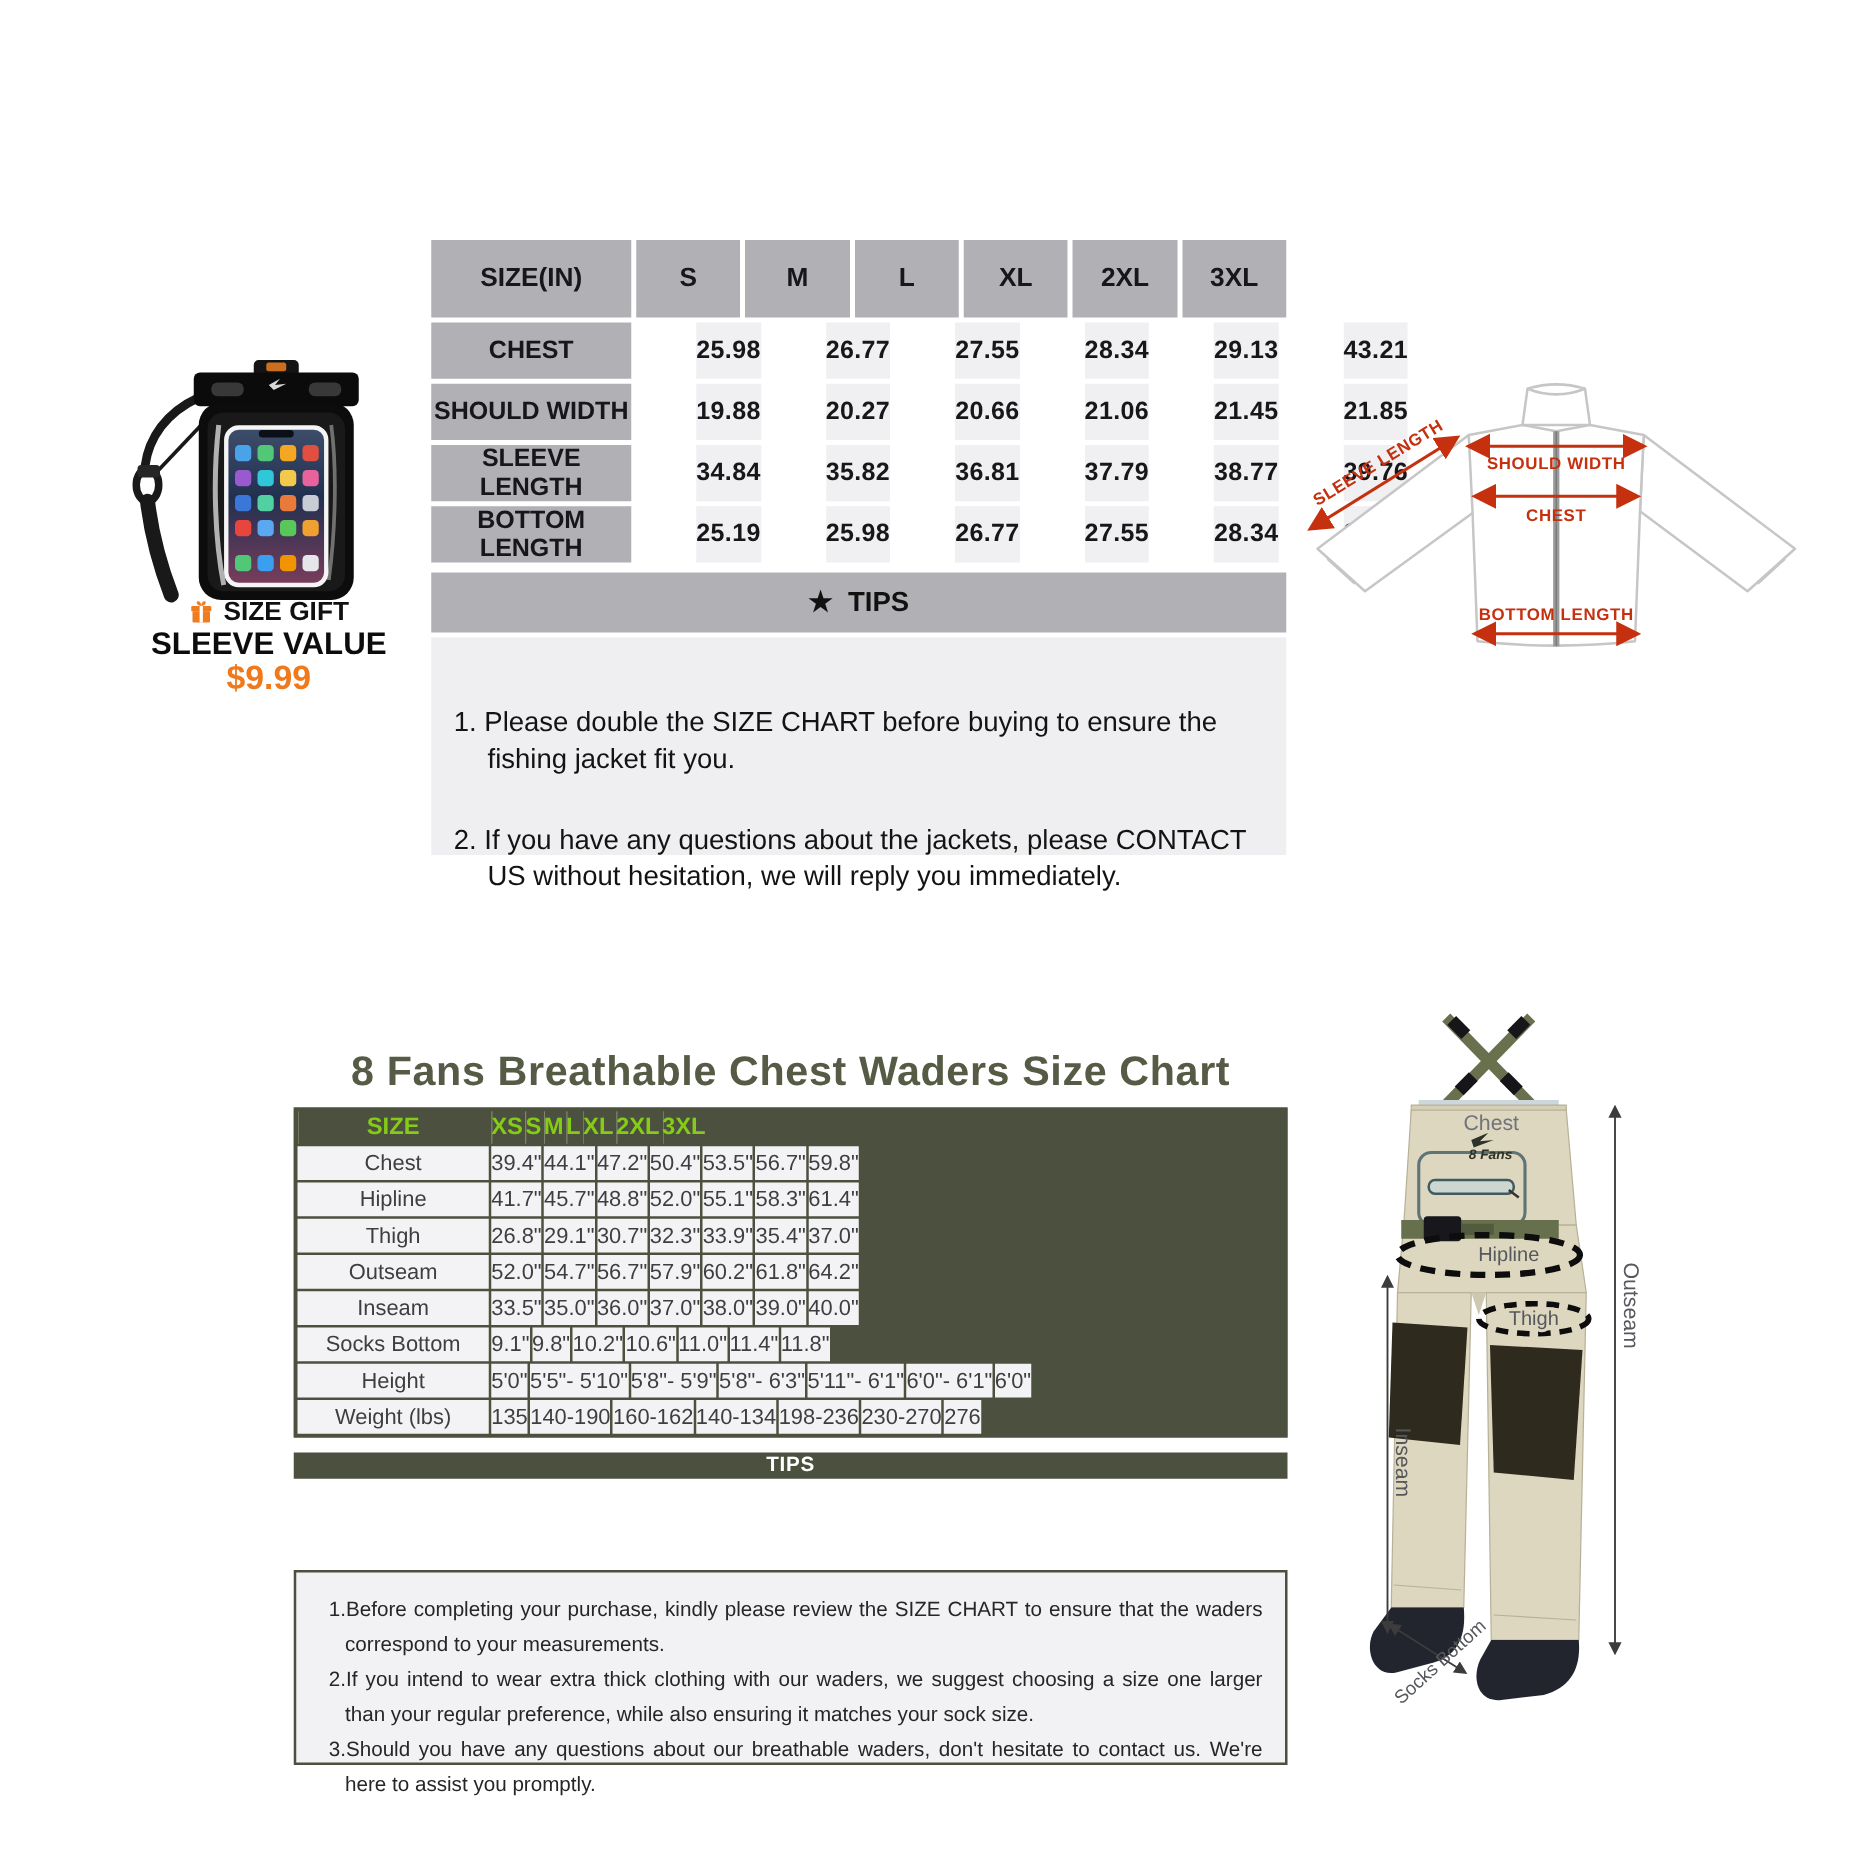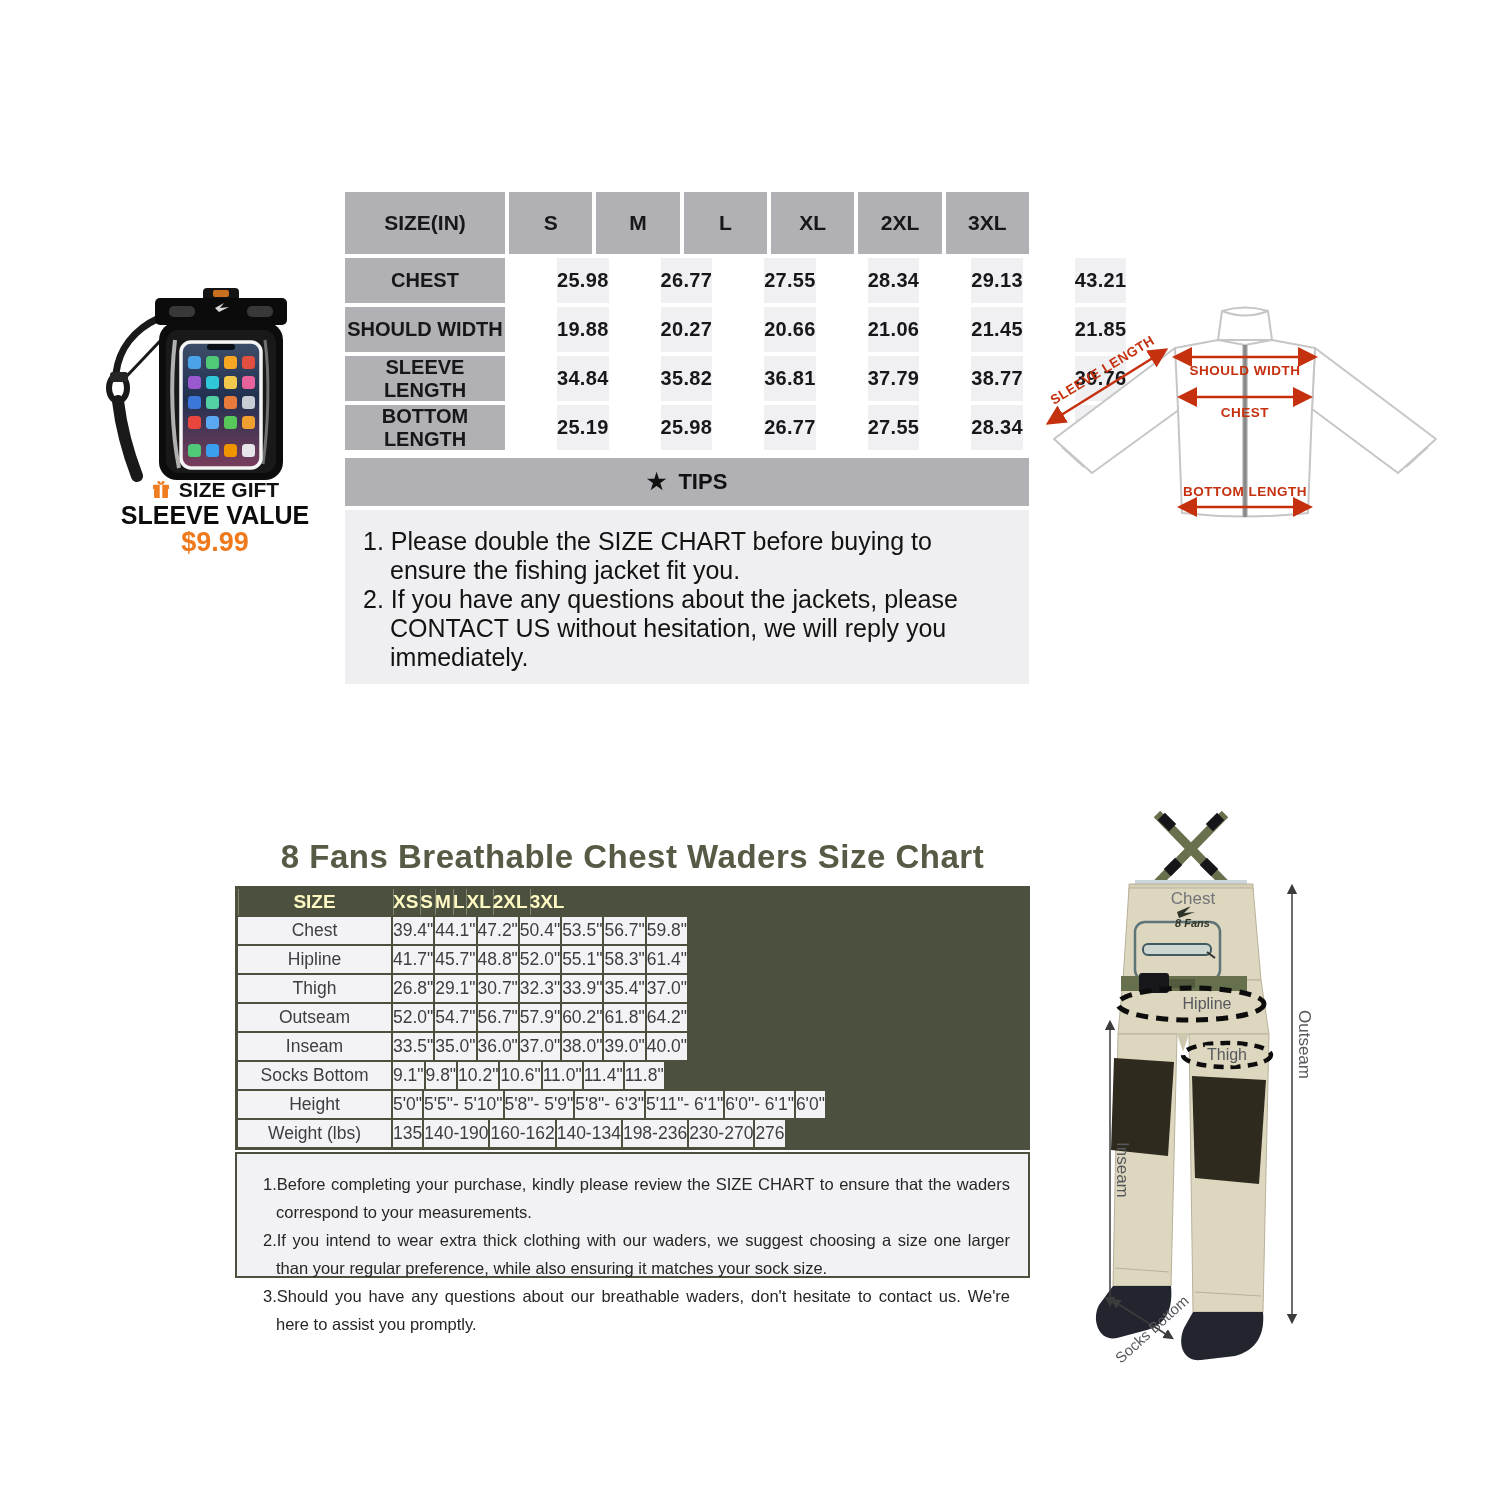--- a/index.html
+++ b/index.html
@@ -19,43 +19,43 @@
   .jt-label{flex:0 0 160px;background:#b1b1b5;font-size:20px;}
   .jt-header .jt-label{font-size:21px;}
   .jt-size{flex:1;background:#b1b1b5;font-size:21px;}
   .jt-val{flex:1;background:#f0f0f2;font-size:20px;letter-spacing:.3px;margin-left:48px;}
 
   .jtips-bar{left:345px;top:458px;width:684px;height:48px;background:#b1b1b5;
     display:flex;align-items:center;justify-content:center;gap:12px;
     font-weight:bold;font-size:22px;color:#111;}
   .jtips-box{left:345px;top:510px;width:684px;height:174px;background:#efeff1;
     box-sizing:border-box;padding:17px 20px 0 18px;}
-  .jtip{font-size:25px;line-height:29px;color:#131313;padding-left:27px;text-indent:-27px;}
+  .jtip{font-size:22px;line-height:29px;color:#131313;padding-left:27px;text-indent:-27px;margin-top:36px;}
 
   
   .gift-row{left:100px;top:478px;width:230px;display:flex;align-items:center;justify-content:center;
     gap:8px;font-weight:bold;font-size:21px;color:#101010;}
   .mv{left:100px;top:501px;width:230px;text-align:center;font-weight:bold;font-size:25px;color:#0c0c0c;}
   .price{left:100px;top:527px;width:230px;text-align:center;font-weight:bold;font-size:27px;color:#f0791c;}
 
   
   .w-title{left:235px;top:838px;width:795px;text-align:center;font-size:33px;font-weight:bold;
     color:#565b45;letter-spacing:.5px;}
   .wt{left:235px;top:886px;width:795px;box-sizing:border-box;border:3px solid #4c513f;
     background:#4c513f;display:flex;flex-direction:column;gap:2px;}
   .wt-row{display:flex;gap:2px;}
   .wt-cell{display:flex;align-items:center;justify-content:center;white-space:nowrap;}
   .wt-label{flex:0 0 153px;}
-  .wt-h .wt-cell{background:#4c513f;color:#fef9c3;font-weight:bold;font-size:19px;height:26px;
+  .wt-h .wt-cell{background:#4c513f;color:#84cc16;font-weight:bold;font-size:19px;height:26px;
     box-shadow:inset 1px 0 0 #80856e;}
   .wt-r .wt-cell{background:#f3f3f5;color:#3e3e40;font-size:17.5px;height:27px;}
 
   .wtips-bar{left:235px;top:1162px;width:795px;height:21px;background:#4c513f;color:#fff;
     display:flex;align-items:center;justify-content:center;font-size:16.5px;font-weight:bold;letter-spacing:.6px;}
-  .wtips-box{left:235px;top:1152px;width:795px;height:126px;background:#f2f2f4;border:2px solid #4c513f;
+  .wtips-box{left:235px;top:1256px;width:795px;height:156px;background:#f2f2f4;border:2px solid #4c513f;
     box-sizing:border-box;padding:16px 18px 0 26px;}
   .wtip{font-size:16.5px;line-height:28px;color:#262626;padding-left:13px;text-indent:-13px;text-align:justify;}
 </style>
 </head>
 <body>
 
 <div class="abs jt">
   <div class="jt-row jt-header">
     <div class="jt-cell jt-label">SIZE(IN)</div>
     <div class="contents">

